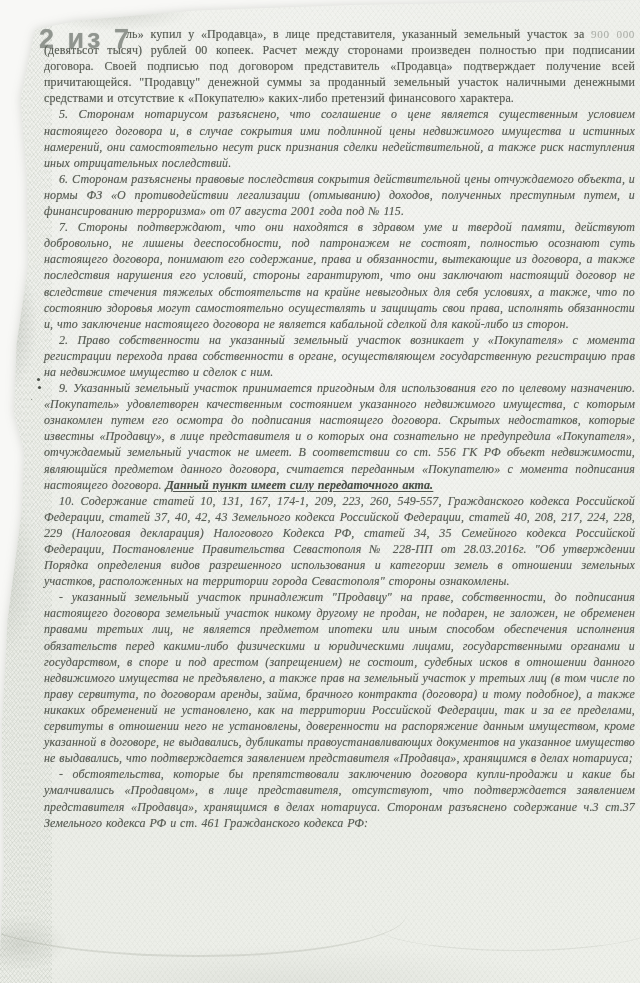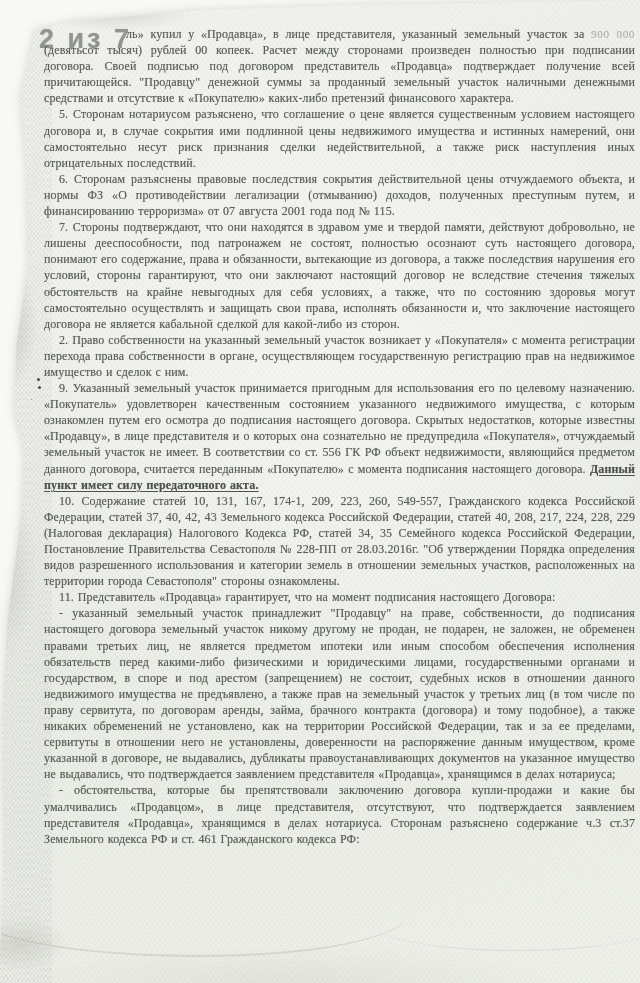--- a/index.html
+++ b/index.html
@@ -62,21 +62,21 @@
   .doc{
     position:absolute;left:10px;top:0;right:0;
     padding:26px 5px 0 34px;
     color:#5a5f57;
     font-size:12px;line-height:16.1px;
     letter-spacing:.12px;word-spacing:.06em;
     text-align:justify;
     text-shadow:0 0 .7px rgba(92,97,88,.55);
   }
   .doc p{margin:0;}
-  .doc p.ind{text-indent:15px;}
+  .doc p.ind{text-indent:15px;font-style:italic;}
   .doc p.label-ind{text-indent:82px;}
   .seg-bold-underline{
     font-weight:700;color:#4d524b;
     text-decoration:underline;
     text-decoration-thickness:1.4px;text-underline-offset:2px;
   }
   .seg-faded{opacity:.42;font-size:.93em;letter-spacing:.6px;}
   .page-label{
     position:absolute;left:39px;top:24px;
     font-family:"Liberation Sans","DejaVu Sans",sans-serif;
@@ -106,21 +106,20 @@
     <div class="page-label">2 из 7</div>
 
     <div class="doc">
         <p class="label-ind"><span>ль» купил у «Продавца», в лице представителя, указанный земельный участок за </span><span class="seg-faded">900 000</span><span> (девятьсот тысяч) рублей 00 копеек. Расчет между сторонами произведен полностью при подписании договора. Своей подписью под договором представитель «Продавца» подтверждает получение всей причитающейся. "Продавцу" денежной суммы за проданный земельный участок наличными денежными средствами и отсутствие к «Покупателю» каких-либо претензий финансового характера.</span></p>
         <p class="ind"><span>5. Сторонам нотариусом разъяснено, что соглашение о цене является существенным условием настоящего договора и, в случае сокрытия ими подлинной цены недвижимого имущества и истинных намерений, они самостоятельно несут риск признания сделки недействительной, а также риск наступления иных отрицательных последствий.</span></p>
         <p class="ind"><span>6. Сторонам разъяснены правовые последствия сокрытия действительной цены отчуждаемого объекта, и нормы ФЗ «О противодействии легализации (отмыванию) доходов, полученных преступным путем, и финансированию терроризма» от 07 августа 2001 года под № 115.</span></p>
         <p class="ind"><span>7. Стороны подтверждают, что они находятся в здравом уме и твердой памяти, действуют добровольно, не лишены дееспособности, под патронажем не состоят, полностью осознают суть настоящего договора, понимают его содержание, права и обязанности, вытекающие из договора, а также последствия нарушения его условий, стороны гарантируют, что они заключают настоящий договор не вследствие стечения тяжелых обстоятельств на крайне невыгодных для себя условиях, а также, что по состоянию здоровья могут самостоятельно осуществлять и защищать свои права, исполнять обязанности и, что заключение настоящего договора не является кабальной сделкой для какой-либо из сторон.</span></p>
         <p class="ind"><span>2. Право собственности на указанный земельный участок возникает у «Покупателя» с момента регистрации перехода права собственности в органе, осуществляющем государственную регистрацию прав на недвижимое имущество и сделок с ним.</span></p>
         <p class="ind"><span>9. Указанный земельный участок принимается пригодным для использования его по целевому назначению. «Покупатель» удовлетворен качественным состоянием указанного недвижимого имущества, с которым ознакомлен путем его осмотра до подписания настоящего договора. Скрытых недостатков, которые известны «Продавцу», в лице представителя и о которых она сознательно не предупредила «Покупателя», отчуждаемый земельный участок не имеет. В соответствии со ст. 556 ГК РФ объект недвижимости, являющийся предметом данного договора, считается переданным «Покупателю» с момента подписания настоящего договора. </span><span class="seg-bold-underline">Данный пункт имеет силу передаточного акта.</span></p>
         <p class="ind"><span>10. Содержание статей 10, 131, 167, 174-1, 209, 223, 260, 549-557, Гражданского кодекса Российской Федерации, статей 37, 40, 42, 43 Земельного кодекса Российской Федерации, статей 40, 208, 217, 224, 228, 229 (Налоговая декларация) Налогового Кодекса РФ, статей 34, 35 Семейного кодекса Российской Федерации, Постановление Правительства Севастополя № 228-ПП от 28.03.2016г. "Об утверждении Порядка определения видов разрешенного использования и категории земель в отношении земельных участков, расположенных на территории города Севастополя" стороны ознакомлены.</span></p>
-        <p class="ind"><span>11. Представитель «Продавца» гарантирует, что на момент подписания настоящего Договора:</span></p>
         <p class="ind"><span>- указанный земельный участок принадлежит "Продавцу" на праве, собственности, до подписания настоящего договора земельный участок никому другому не продан, не подарен, не заложен, не обременен правами третьих лиц, не является предметом ипотеки или иным способом обеспечения исполнения обязательств перед какими-либо физическими и юридическими лицами, государственными органами и государством, в споре и под арестом (запрещением) не состоит, судебных исков в отношении данного недвижимого имущества не предъявлено, а также прав на земельный участок  у третьих лиц (в том числе по праву сервитута, по договорам аренды, займа, брачного контракта (договора) и тому подобное), а также никаких обременений не установлено, как на территории Российской Федерации, так и за ее пределами, сервитуты в отношении него не установлены, доверенности на распоряжение данным имуществом, кроме указанной в договоре, не выдавались, дубликаты правоустанавливающих документов на указанное имущество не выдавались, что подтверждается заявлением представителя «Продавца», хранящимся в делах нотариуса;</span></p>
         <p class="ind"><span>- обстоятельства, которые бы препятствовали заключению договора купли-продажи и какие бы умалчивались «Продавцом», в лице представителя, отсутствуют, что подтверждается заявлением представителя «Продавца», хранящимся в делах нотариуса. Сторонам разъяснено содержание ч.3 ст.37 Земельного кодекса РФ и ст. 461 Гражданского кодекса РФ:</span></p>
       </div>
 
     <div class="ink-mark"></div>
     <div class="speck-a"></div>
     <div class="speck-b"></div>
   </div>
 </div>
 

